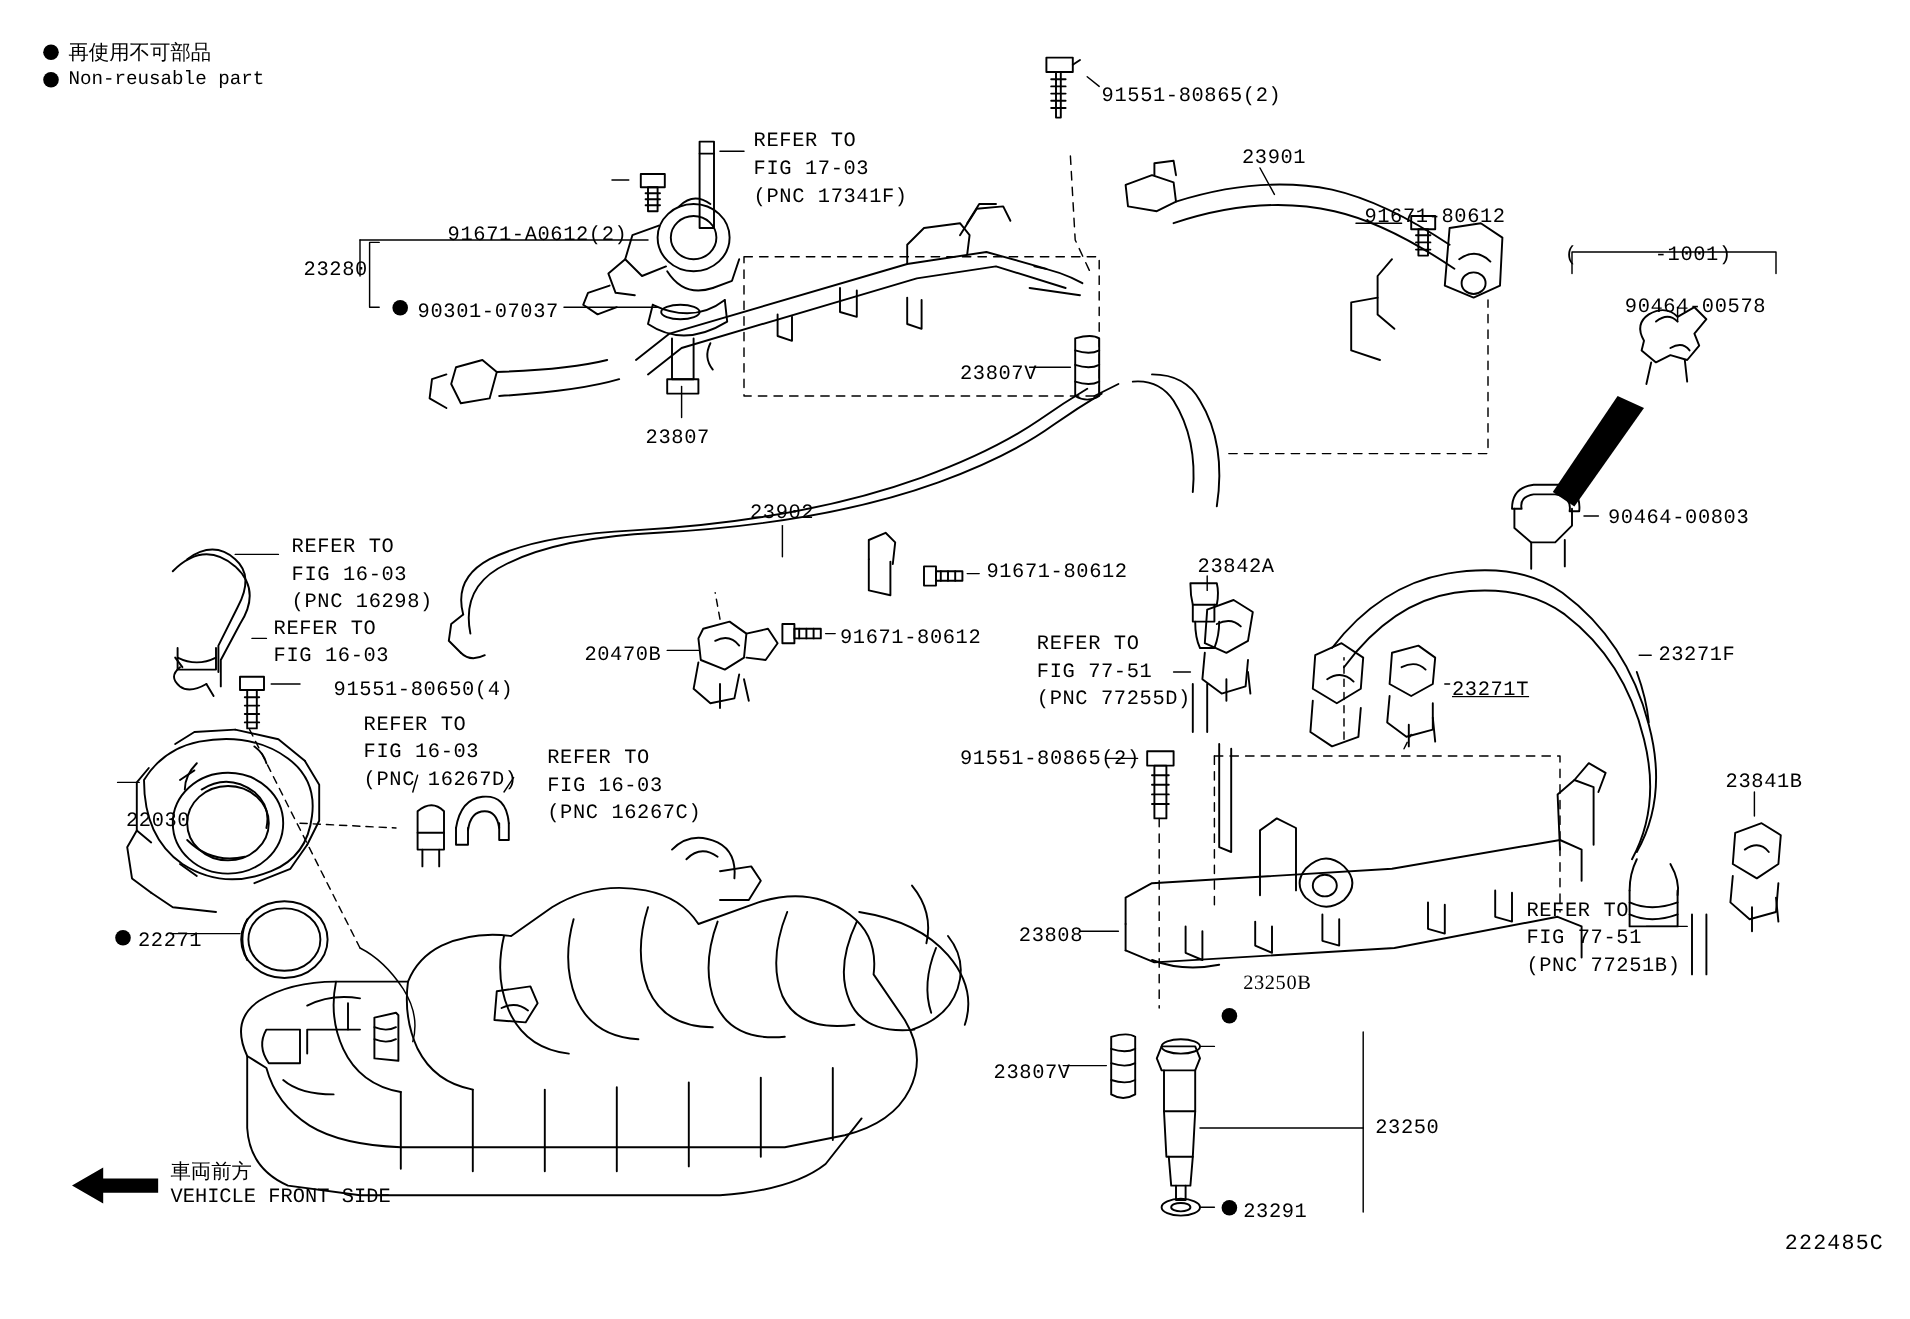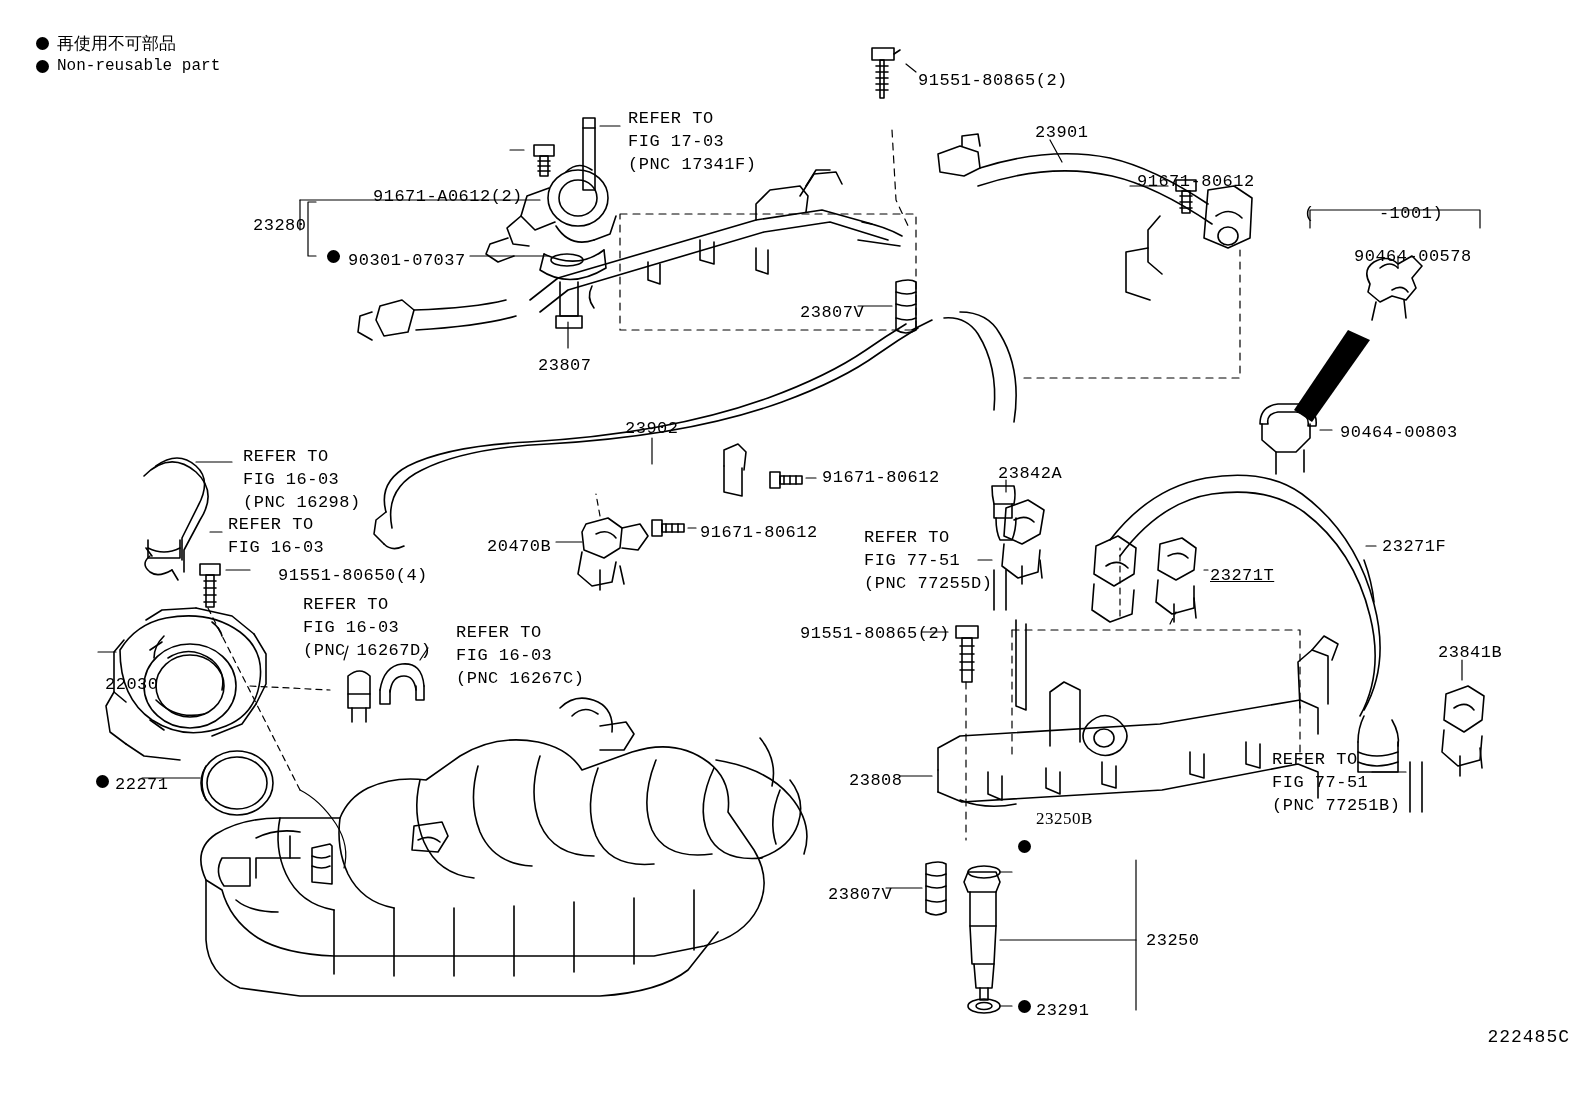--- a/index.html
+++ b/index.html
@@ -509,16 +509,25 @@
   <div class="lbl" style="left:849px; top:770px;">23808</div>
   <div class="lbl" style="left:1272px; top:749px;">REFER TO
 FIG 77-51
 (PNC 77251B)</div>
   <div class="lbl" style="left:115px; top:774px;">22271</div>
   <div class="lbl" style="left:828px; top:884px;">23807V</div>
   <div class="lbl" style="left:1036px; top:808px;font-family:Liberation Serif, serif;">23250B</div>
   <div class="lbl" style="left:1146px; top:930px;">23250</div>
   <div class="lbl" style="left:1036px; top:1000px;">23291</div>
 
+  <div class="front-block">
+    <svg width="72" height="34" viewBox="0 0 72 34">
+      <path d="M0 17 L26 2 L26 11 L72 11 L72 23 L26 23 L26 32 Z" fill="#000"></path>
+    </svg>
+    <span class="front-text">
+      <span class="front-jp">車両前方</span>
+      <span class="front-en">VEHICLE FRONT SIDE</span>
+    </span>
+  </div>
 
   <div class="figcode">222485C</div>
 
 </div>
 
 </body></html>

